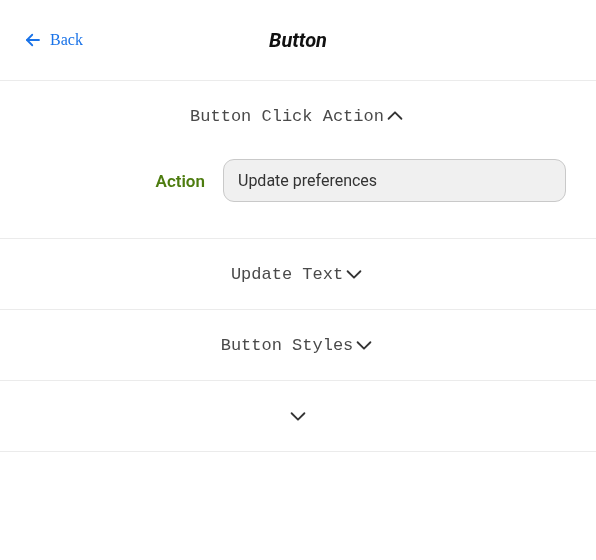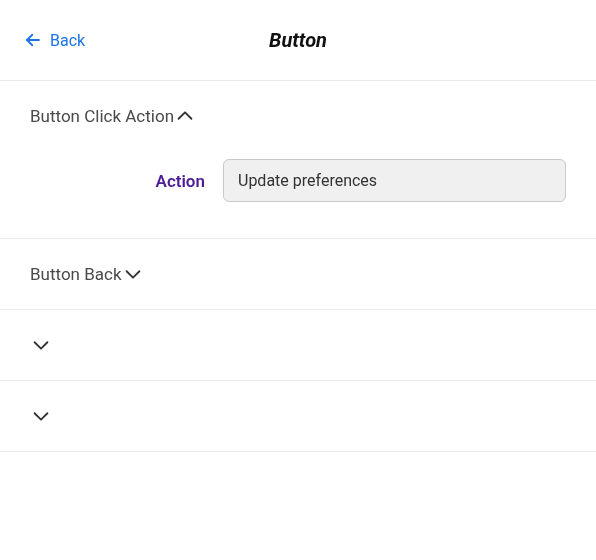--- a/index.html
+++ b/index.html
@@ -22,71 +22,73 @@
       border-bottom: 1px solid #ebebeb;
       height: 81px;
     }
     .back-link {
       display: flex;
       align-items: center;
       color: #1a73e8;
       cursor: pointer;
       font-size: 16px;
       gap: 8px;
+      font-family: Liberation Serif, serif;
     }
     .back-link .icon svg {
       display: block;
     }
     .header-title {
       position: absolute;
       left: 50%;
       transform: translateX(-50%);
       font-weight: 700;
       font-size: 20px;
       color: #111;
       font-style: italic;
     }
     .section {
       border-bottom: 1px solid #ebebeb;
     }
     .section-header {
       display: flex;
       align-items: center;
-      justify-content: flex-start;
+      justify-content: center;
       padding: 24px 30px;
       cursor: pointer;
+      font-family: Liberation Mono, monospace;
     }
     .section-title {
       font-size: 17px;
       color: #4a4a4a;
     }
     .chevron {
       color: #333;
       display: flex;
       align-items: center;
     }
     .section-body {
       padding: 8px 30px 36px 30px;
       display: flex;
       align-items: center;
       gap: 18px;
     }
     .field-label {
       font-size: 17px;
       font-weight: 600;
-      color: #4c1d95;
+      color: #4d7c0f;
       flex: 0 0 auto;
       text-align: right;
       width: 175px;
     }
     .select-box {
       flex: 1;
       background: #f0f0f0;
       border: 1px solid #c9c9c9;
-      border-radius: 6px;
+      border-radius: 11px;
       padding: 11px 14px;
       font-size: 16px;
       color: #333;
       cursor: pointer;
     }
   </style>
 </head>
 <body>
 
 <div class="header">
@@ -112,31 +114,32 @@
     </div>
   </div>
   <div class="section-body">
     <div class="field-label">Action</div>
     <div class="select-box">Update preferences</div>
   </div>
 </div>
 
 <div class="section">
   <div class="section-header">
-    <div class="section-title">Button Back</div>
+    <div class="section-title">Update Text</div>
     <div class="chevron">
       <svg width="22" height="22" viewBox="0 0 24 24" fill="none" stroke="#333" stroke-width="2" stroke-linecap="round" stroke-linejoin="round">
         <polyline points="5 9 12 16 19 9"></polyline>
       </svg>
     </div>
   </div>
 </div>
 
 <div class="section">
   <div class="section-header">
+    <div class="section-title">Button Styles</div>
     <div class="chevron">
       <svg width="22" height="22" viewBox="0 0 24 24" fill="none" stroke="#333" stroke-width="2" stroke-linecap="round" stroke-linejoin="round">
         <polyline points="5 9 12 16 19 9"></polyline>
       </svg>
     </div>
   </div>
 </div>
 
 <div class="section">
   <div class="section-header">

